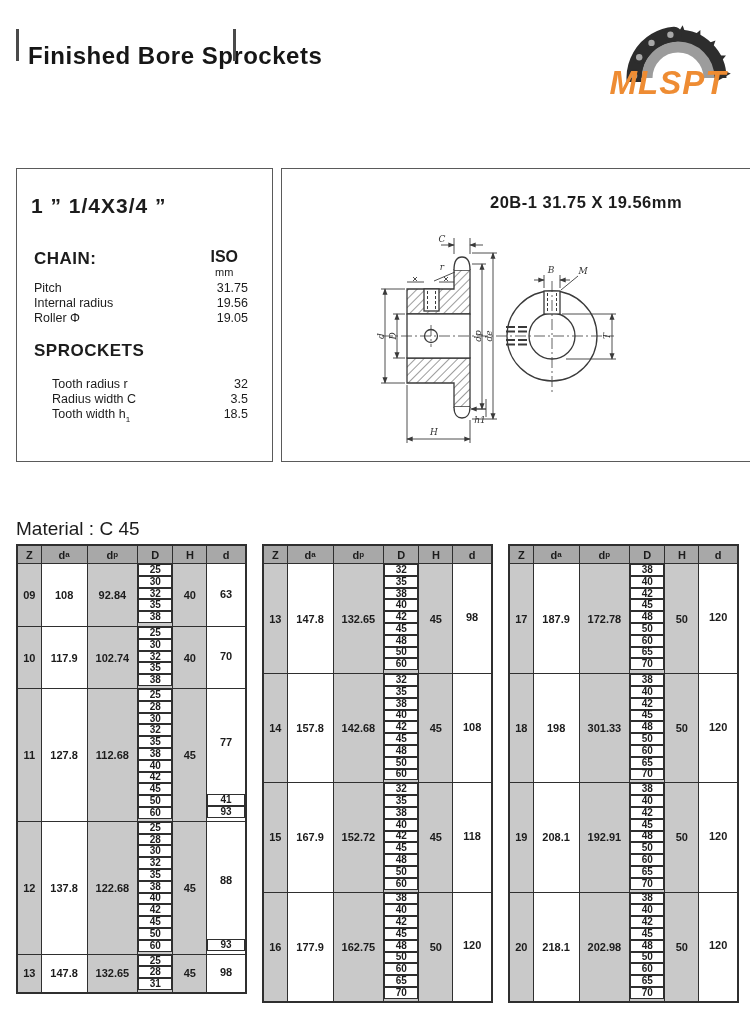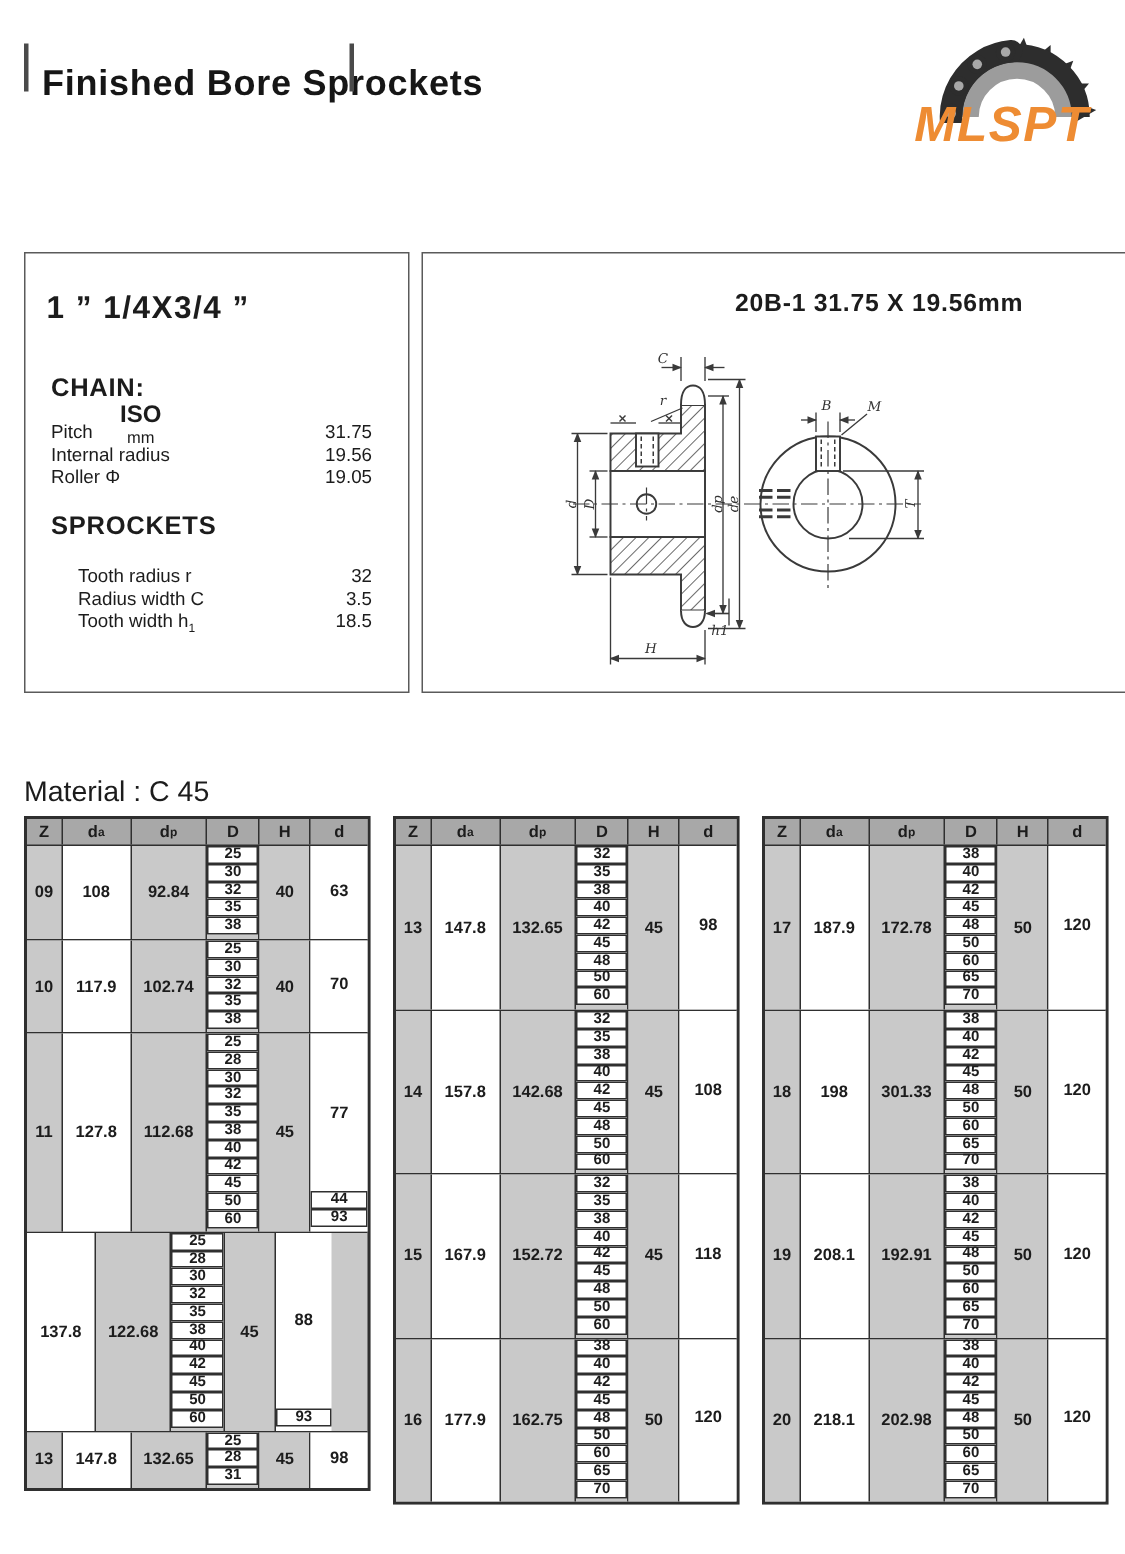--- a/index.html
+++ b/index.html
@@ -14,21 +14,21 @@
   .logo{position:absolute;left:592px;top:16px;width:152px;height:92px;}
   .logo svg{position:absolute;left:0;top:0;}
   .logo-text{position:absolute;left:0px;top:48px;width:152px;text-align:center;
              font-size:33px;font-weight:bold;font-style:italic;color:#ee8c33;letter-spacing:1px;}
 
   
   .spec-box{position:absolute;left:16px;top:168px;width:257px;height:294px;
             border:1.6px solid #5a5a5a;box-sizing:border-box;}
   .size-title{position:absolute;left:14px;top:25px;font-size:21px;font-weight:bold;letter-spacing:1px;}
   .chain-line{position:absolute;left:17px;right:34px;top:80px;display:flex;
-              justify-content:space-between;align-items:flex-start;flex-direction:column;}
+              justify-content:space-between;align-items:flex-start;}
   .chain-label{font-size:17px;font-weight:bold;letter-spacing:.5px;}
   .iso-block{text-align:center;line-height:1;margin-left:46px;}
   .iso-main{font-size:16px;font-weight:bold;}
   .iso-sub{font-size:11px;margin-top:2px;}
   .spec-rows{position:absolute;left:17px;right:24px;}
   .rows-chain{top:112px;} .rows-sprocket{top:208px;margin-left:18px;}
   .spec-row{display:flex;justify-content:space-between;font-size:12.5px;line-height:14.8px;}
   .sr-value{text-align:right;}
   .sprockets-label{position:absolute;left:17px;top:172px;font-size:17px;font-weight:bold;letter-spacing:.5px;}
   sub{font-size:8px;}
@@ -318,25 +318,26 @@
             <div class="dbox">38</div>
             <div class="dbox">40</div>
             <div class="dbox">42</div>
             <div class="dbox">45</div>
             <div class="dbox">50</div>
             <div class="dbox">60</div>
           </div>
           <div class="cell c4 bg-g">45</div>
           <div class="cell c5 bg-w cd-col">
             <div class="dmain">77</div>
-            <div class="dsub">44</div>
+            <div class="dsub">41</div>
             <div class="dsub">93</div>
           </div>
         </div>
         <div class="grp" style="height: 132.8px;">
+          <div class="cell c0 bg-g">12</div>
           <div class="cell c1 bg-w">137.8</div>
           <div class="cell c2 bg-g">122.68</div>
           <div class="cell c3 bg-g cD">
             <div class="dbox">25</div>
             <div class="dbox">28</div>
             <div class="dbox">30</div>
             <div class="dbox">32</div>
             <div class="dbox">35</div>
             <div class="dbox">38</div>
             <div class="dbox">40</div>

